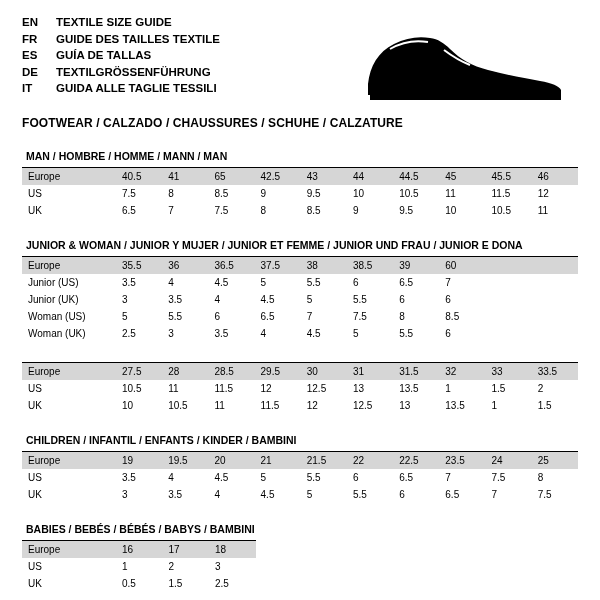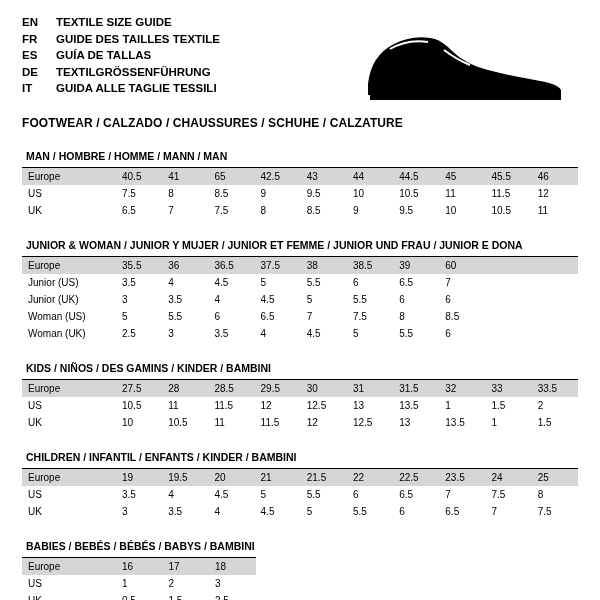--- a/index.html
+++ b/index.html
@@ -257,21 +257,20 @@
           <td>5.5</td>
           <td>6</td>
           <td></td>
           <td></td>
         </tr>
       </tbody>
     </table>
   </div>
 
   <div class="group kids">
-    <div class="group-title">KIDS / NIÑOS / DES GAMINS / KINDER / BAMBINI</div>
     <table class="sizes">
       <tbody>
         <tr class="shade line">
           <td class="rowlabel">Europe</td>
           <td>27.5</td>
           <td>28</td>
           <td>28.5</td>
           <td>29.5</td>
           <td>30</td>
           <td>31</td>

